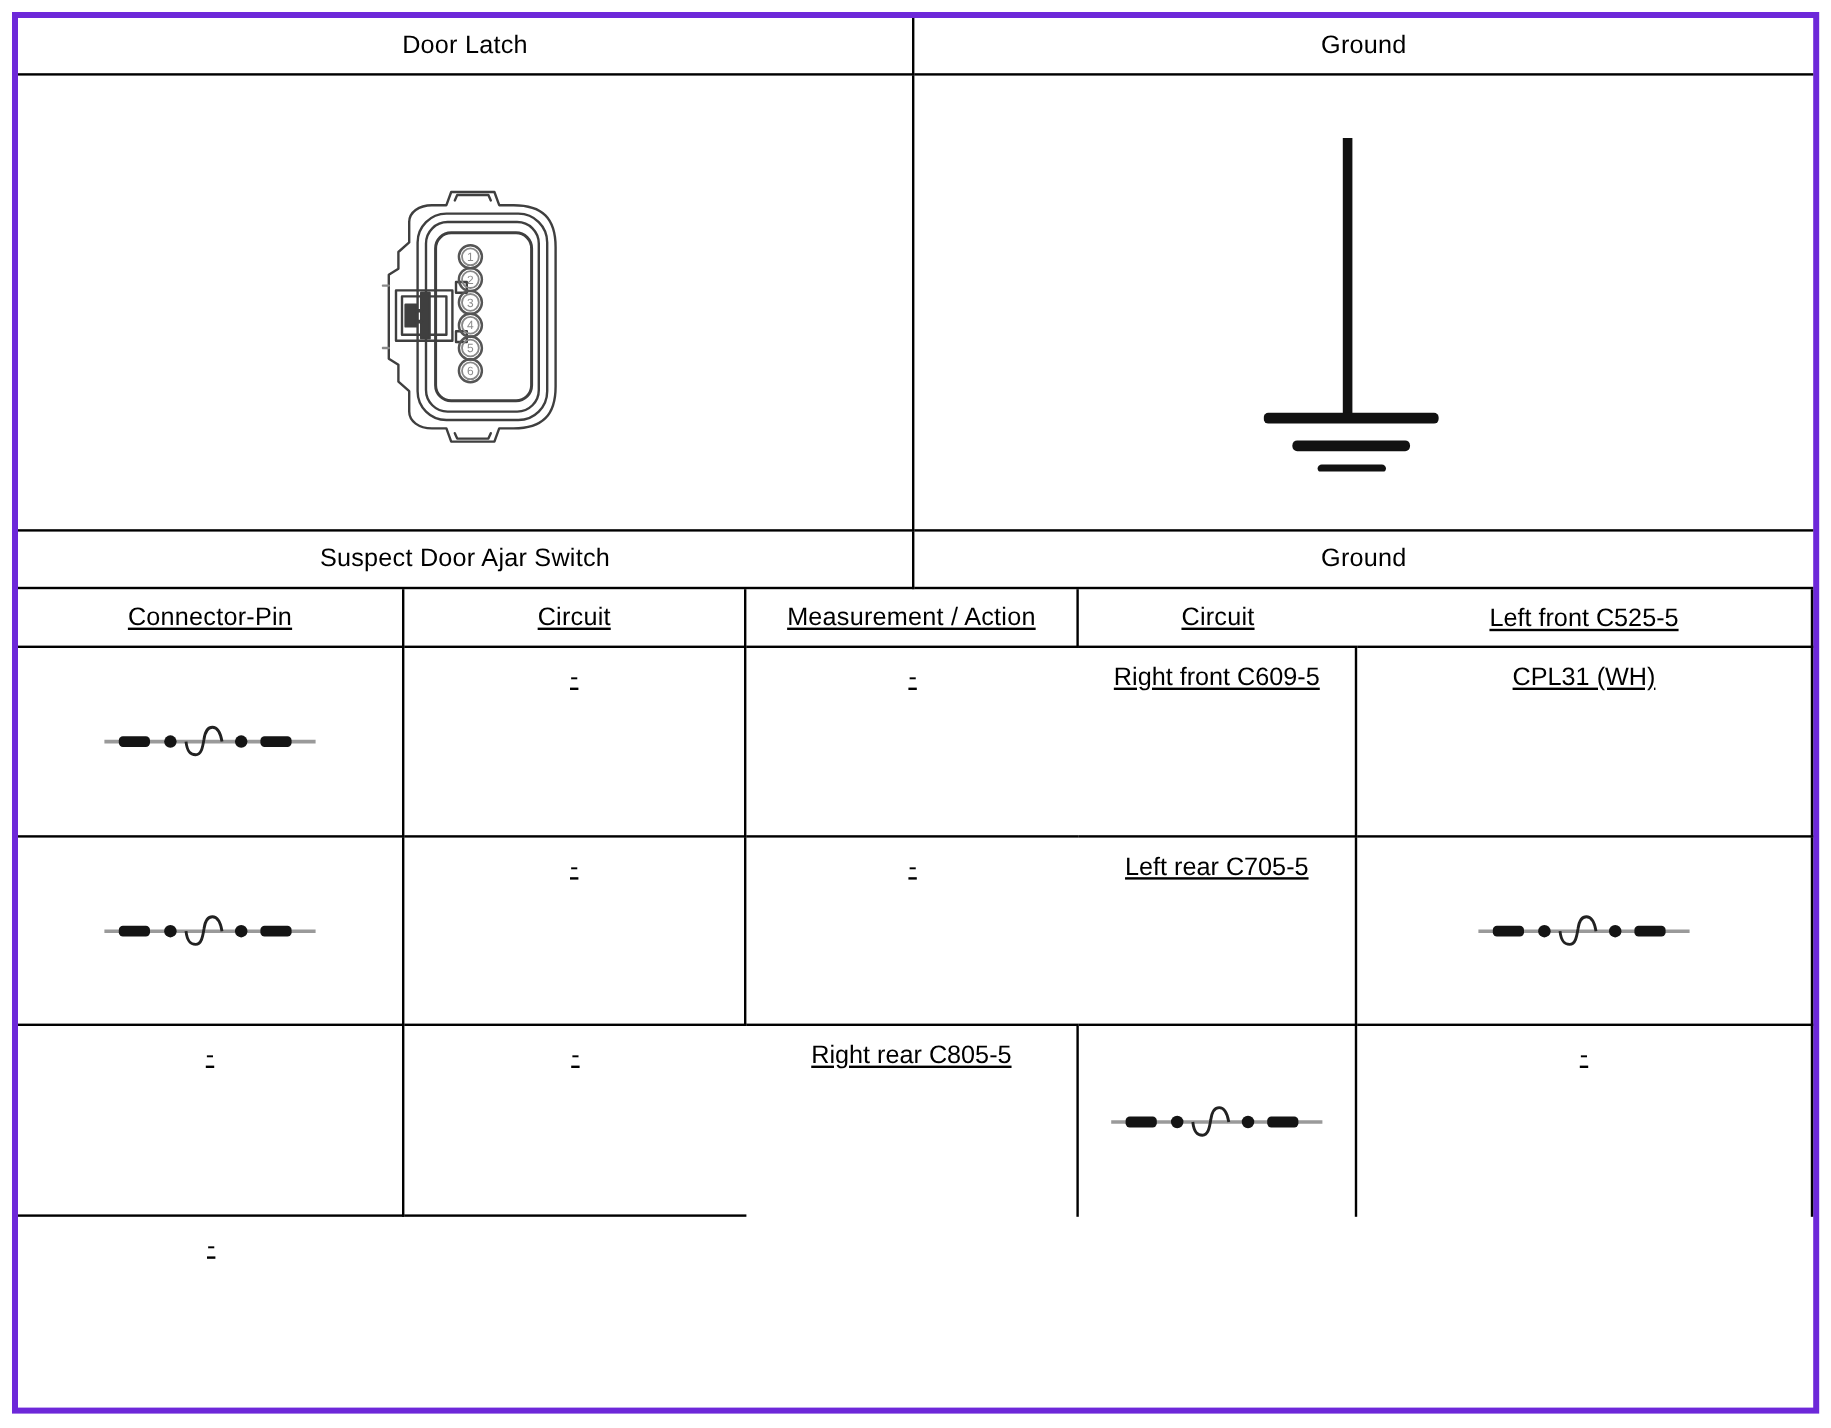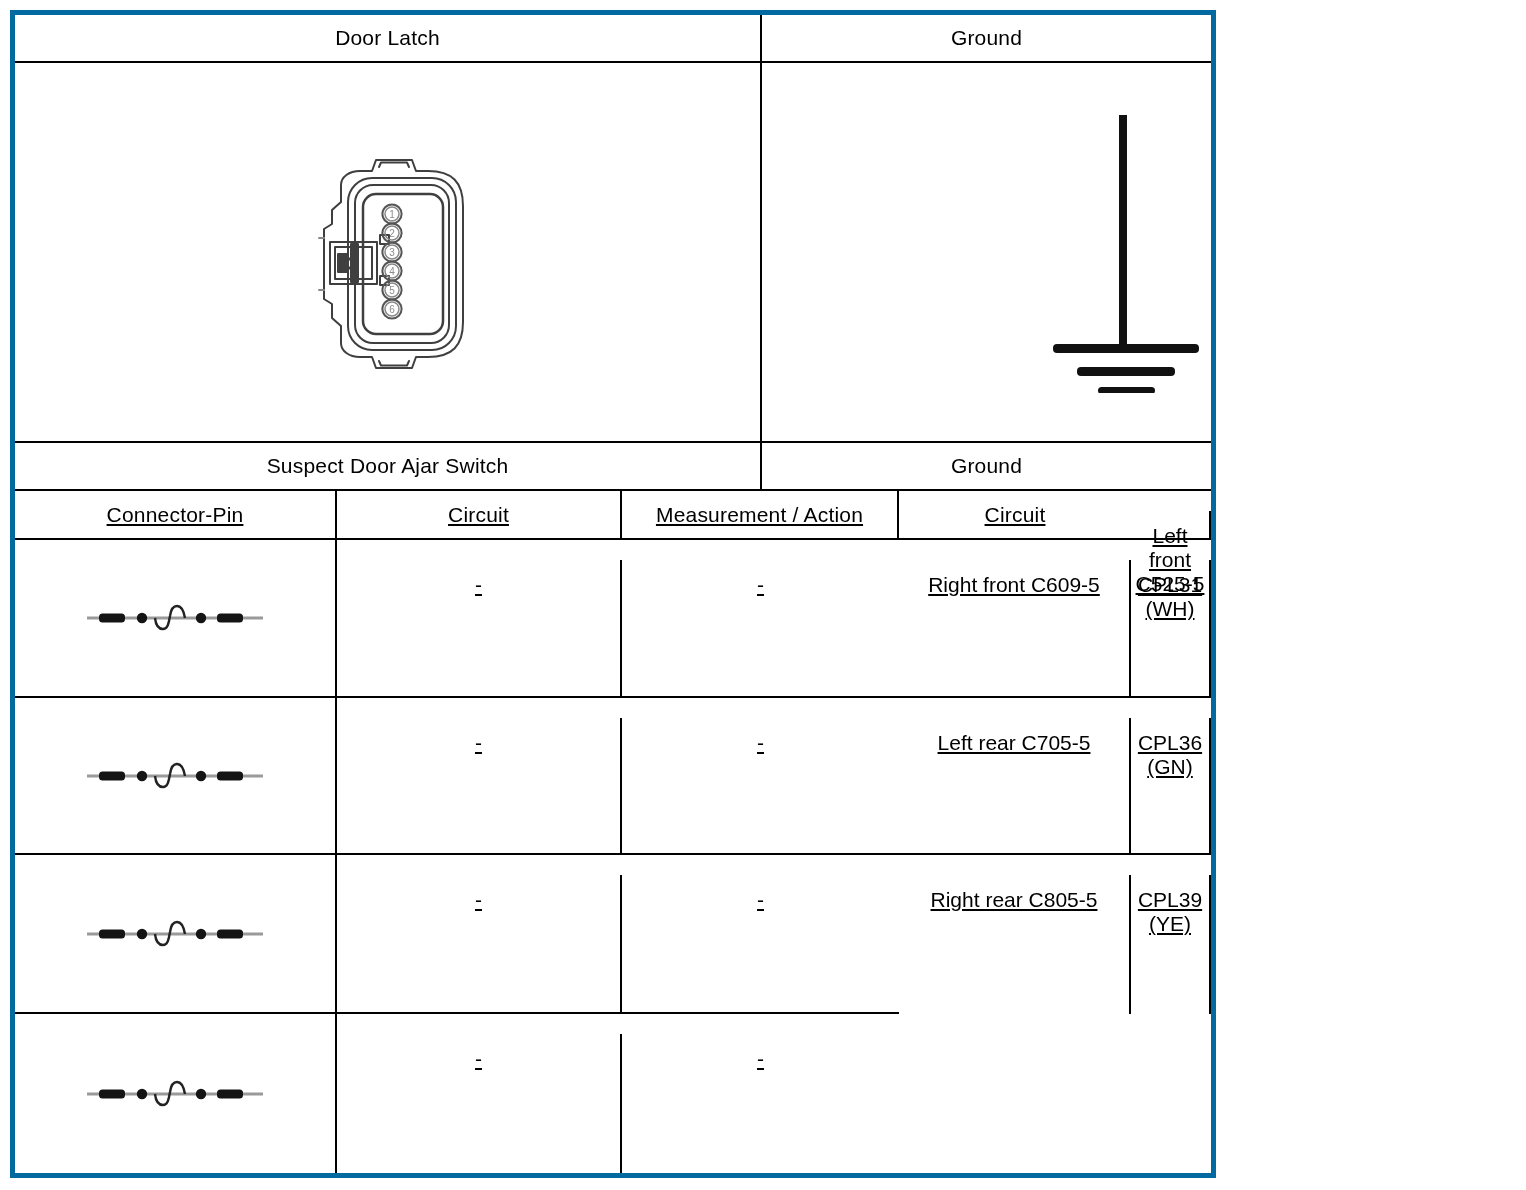--- a/index.html
+++ b/index.html
@@ -8,23 +8,23 @@
     background: #ffffff;
     width: 1526px;
     height: 1190px;
     font-family: "Liberation Sans", sans-serif;
     color: #000;
   }
   .sheet {
     position: absolute;
     left: 10px;
     top: 10px;
-    width: 1206px;
+    width: 1506px;
     height: 1168px;
-    border: 5px solid #0369a1;
+    border: 5px solid #6d28d9;
     box-sizing: border-box;
     background: #fff;
   }
   .top-grid {
     display: grid;
     grid-template-columns: 747px 1fr;
     grid-template-rows: 48px 380px 48px;
   }
   .bot-grid {
     display: grid;
@@ -41,21 +41,20 @@
     align-items: center;
     justify-content: center;
     font-size: 21px;
     letter-spacing: 0.2px;
   }
   .imgcell { position: relative; }
   .tcell {
     padding-top: 13px;
     text-align: center;
     font-size: 21px;
-    margin-top: 20px;
   }
   .mcell {
     display: flex;
     align-items: center;
     justify-content: center;
   }
   .connector-svg { position: absolute; left: 303px; top: 95px; }
   .ground-svg    { position: absolute; left: 291px; top: 52px; }
   .pin-num {
     font-family: "Liberation Sans", sans-serif;
@@ -171,36 +170,34 @@
         <circle cx="57" cy="22" r="5.2" fill="#141414"></circle>
         <path d="M70,22 C71,31 74,33 78,33 C83,33 84,26 85,20 C86,13 88,10 92,10 C97,10 99,16 100,22" fill="none" stroke="#222" stroke-width="2.4"></path>
         <circle cx="116" cy="22" r="5.2" fill="#141414"></circle>
         <rect x="132" y="17.5" width="26" height="9" rx="3.5" fill="#141414"></rect>
       </svg>
     </div>
     <div class="cell tcell br bb">-</div>
     <div class="cell tcell bb">-</div>
 
     <div class="cell tcell br bb">Left rear C705-5</div>
-    <div class="cell tcell br bb">CPL36 (GN)</div>
     <div class="cell mcell br bb">
       <svg width="180" height="44" viewBox="0 0 180 44">
         <line x1="2" y1="22" x2="178" y2="22" stroke="#9a9a9a" stroke-width="3"></line>
         <rect x="14" y="17.5" width="26" height="9" rx="3.5" fill="#141414"></rect>
         <circle cx="57" cy="22" r="5.2" fill="#141414"></circle>
         <path d="M70,22 C71,31 74,33 78,33 C83,33 84,26 85,20 C86,13 88,10 92,10 C97,10 99,16 100,22" fill="none" stroke="#222" stroke-width="2.4"></path>
         <circle cx="116" cy="22" r="5.2" fill="#141414"></circle>
         <rect x="132" y="17.5" width="26" height="9" rx="3.5" fill="#141414"></rect>
       </svg>
     </div>
     <div class="cell tcell br bb">-</div>
     <div class="cell tcell bb">-</div>
 
     <div class="cell tcell br">Right rear C805-5</div>
-    <div class="cell tcell br">CPL39 (YE)</div>
     <div class="cell mcell br">
       <svg width="180" height="44" viewBox="0 0 180 44">
         <line x1="2" y1="22" x2="178" y2="22" stroke="#9a9a9a" stroke-width="3"></line>
         <rect x="14" y="17.5" width="26" height="9" rx="3.5" fill="#141414"></rect>
         <circle cx="57" cy="22" r="5.2" fill="#141414"></circle>
         <path d="M70,22 C71,31 74,33 78,33 C83,33 84,26 85,20 C86,13 88,10 92,10 C97,10 99,16 100,22" fill="none" stroke="#222" stroke-width="2.4"></path>
         <circle cx="116" cy="22" r="5.2" fill="#141414"></circle>
         <rect x="132" y="17.5" width="26" height="9" rx="3.5" fill="#141414"></rect>
       </svg>
     </div>

